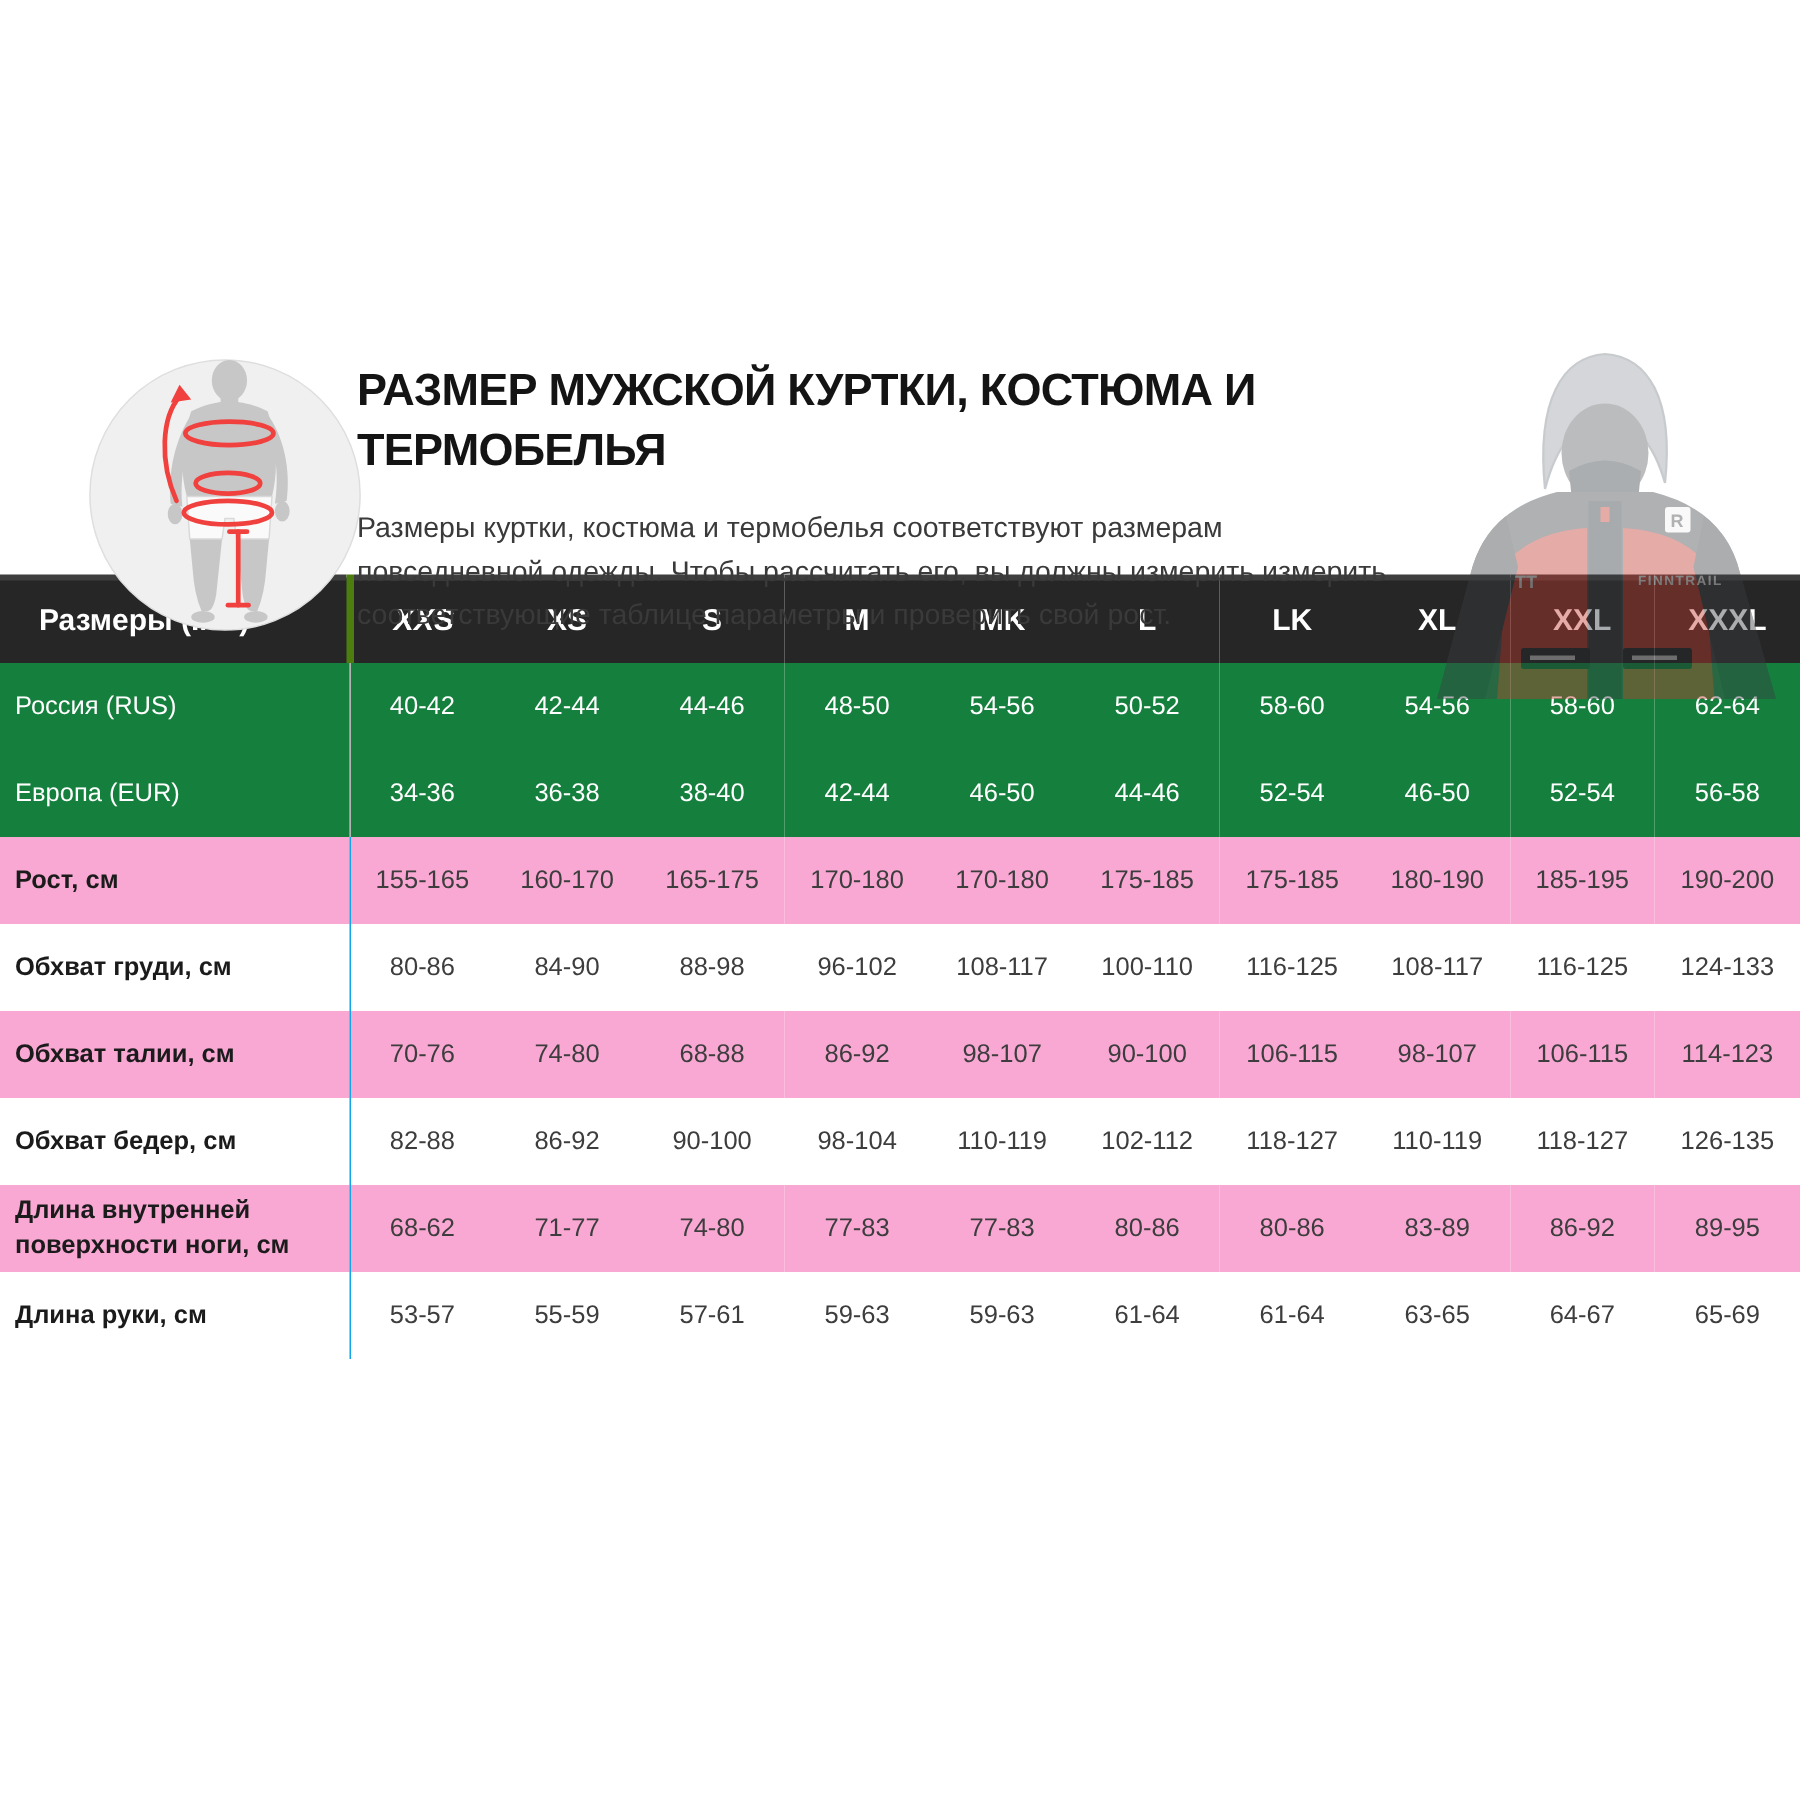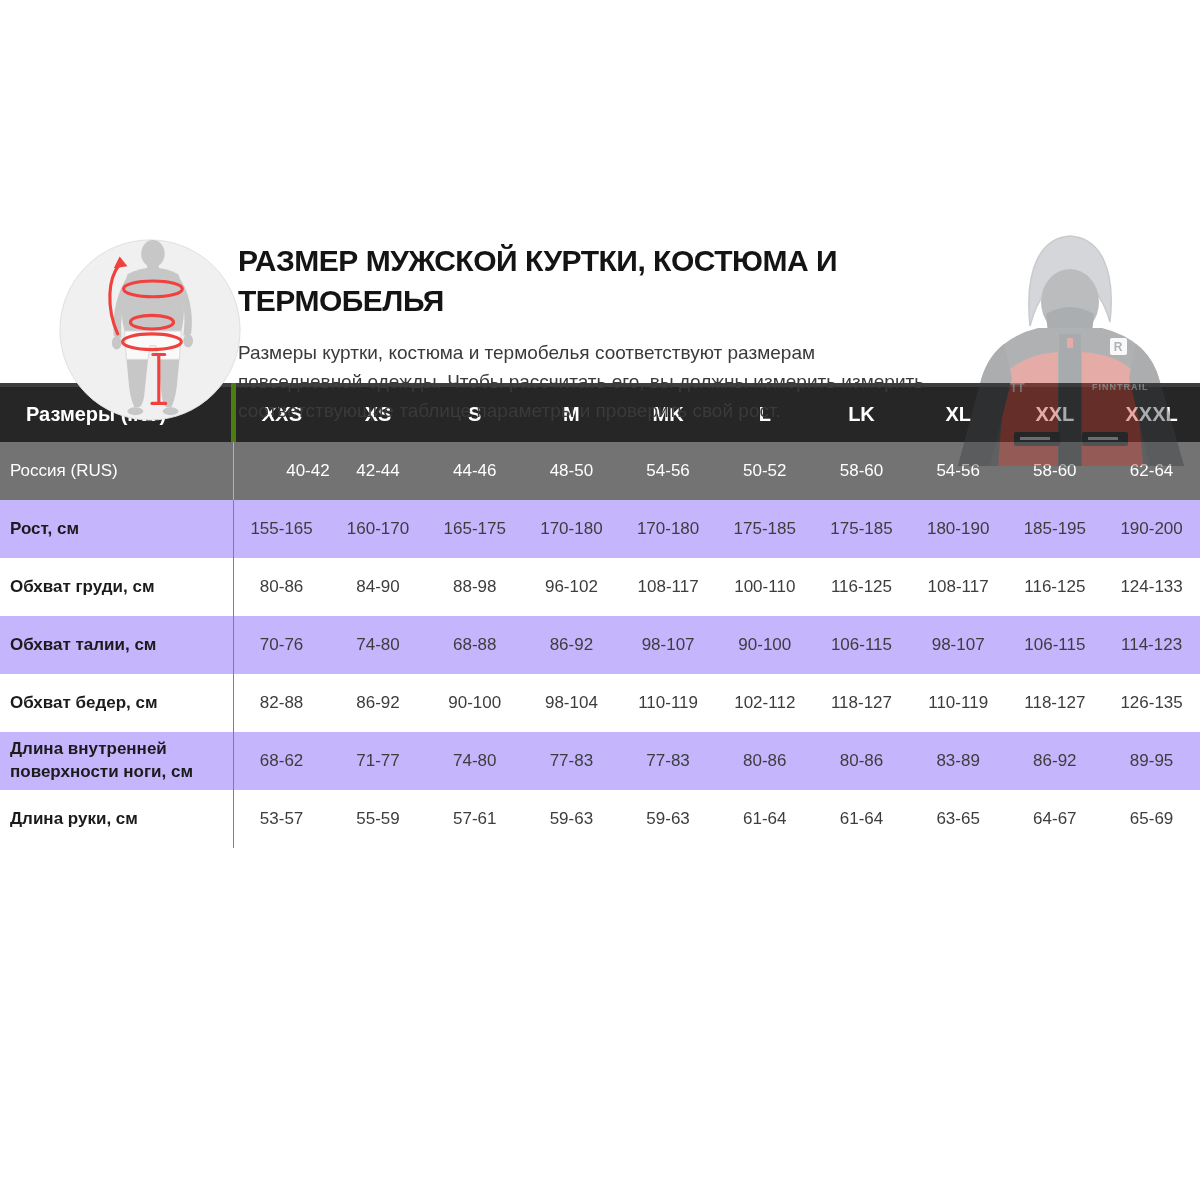--- a/index.html
+++ b/index.html
@@ -55,24 +55,24 @@
   .size-table th.corner {
     text-align:left; padding-left:26px;
   }
   .size-table th:nth-child(2) { border-left:5px solid #4d7c0f;font-style:italic; }
 
   .size-table td {
     height:58px; vertical-align:middle;
     font-size:17px; text-align:center;
   }
 
-  tr.row-gray td { background:#737373; color:#ffffff; font-weight:400;margin-top:25px; }
-  tr.row-gray td:nth-child(2) { border-left:1px solid #b2b2b2;text-align:right; }
-
-  tr.row-light td { background:#c4b5fd; }
+  tr.row-gray td { background:#15803d; color:#ffffff; font-weight:400;margin-top:25px; }
+  tr.row-gray td:nth-child(2) { border-left:1px solid #b2b2b2; }
+
+  tr.row-light td { background:#f9a8d4; }
   tr.row-white td { background:#ffffff; }
   tr.row-light td:nth-child(2),
   tr.row-white td:nth-child(2) { border-left:1px solid #0ea5e9; }
 
   td.row-label {
     text-align:left; padding-left:10px; padding-right:14px;
     font-weight:700; color:#1b1b1b; line-height:1.35;
   }
   tr.row-gray td.row-label { font-weight:400; color:#ffffff; }
   td.cell-value { color:#3d3d3d; }
@@ -179,20 +179,33 @@
         <td class="cell-value">42-44</td>
         <td class="cell-value">44-46</td>
         <td class="cell-value">48-50</td>
         <td class="cell-value">54-56</td>
         <td class="cell-value">50-52</td>
         <td class="cell-value">58-60</td>
         <td class="cell-value">54-56</td>
         <td class="cell-value">58-60</td>
         <td class="cell-value">62-64</td>
       </tr>
+      <tr class="row-gray">
+        <td class="row-label">Европа (EUR)</td>
+        <td class="cell-value">34-36</td>
+        <td class="cell-value">36-38</td>
+        <td class="cell-value">38-40</td>
+        <td class="cell-value">42-44</td>
+        <td class="cell-value">46-50</td>
+        <td class="cell-value">44-46</td>
+        <td class="cell-value">52-54</td>
+        <td class="cell-value">46-50</td>
+        <td class="cell-value">52-54</td>
+        <td class="cell-value">56-58</td>
+      </tr>
       <tr class="row-light">
         <td class="row-label">Рост, см</td>
         <td class="cell-value">155-165</td>
         <td class="cell-value">160-170</td>
         <td class="cell-value">165-175</td>
         <td class="cell-value">170-180</td>
         <td class="cell-value">170-180</td>
         <td class="cell-value">175-185</td>
         <td class="cell-value">175-185</td>
         <td class="cell-value">180-190</td>

